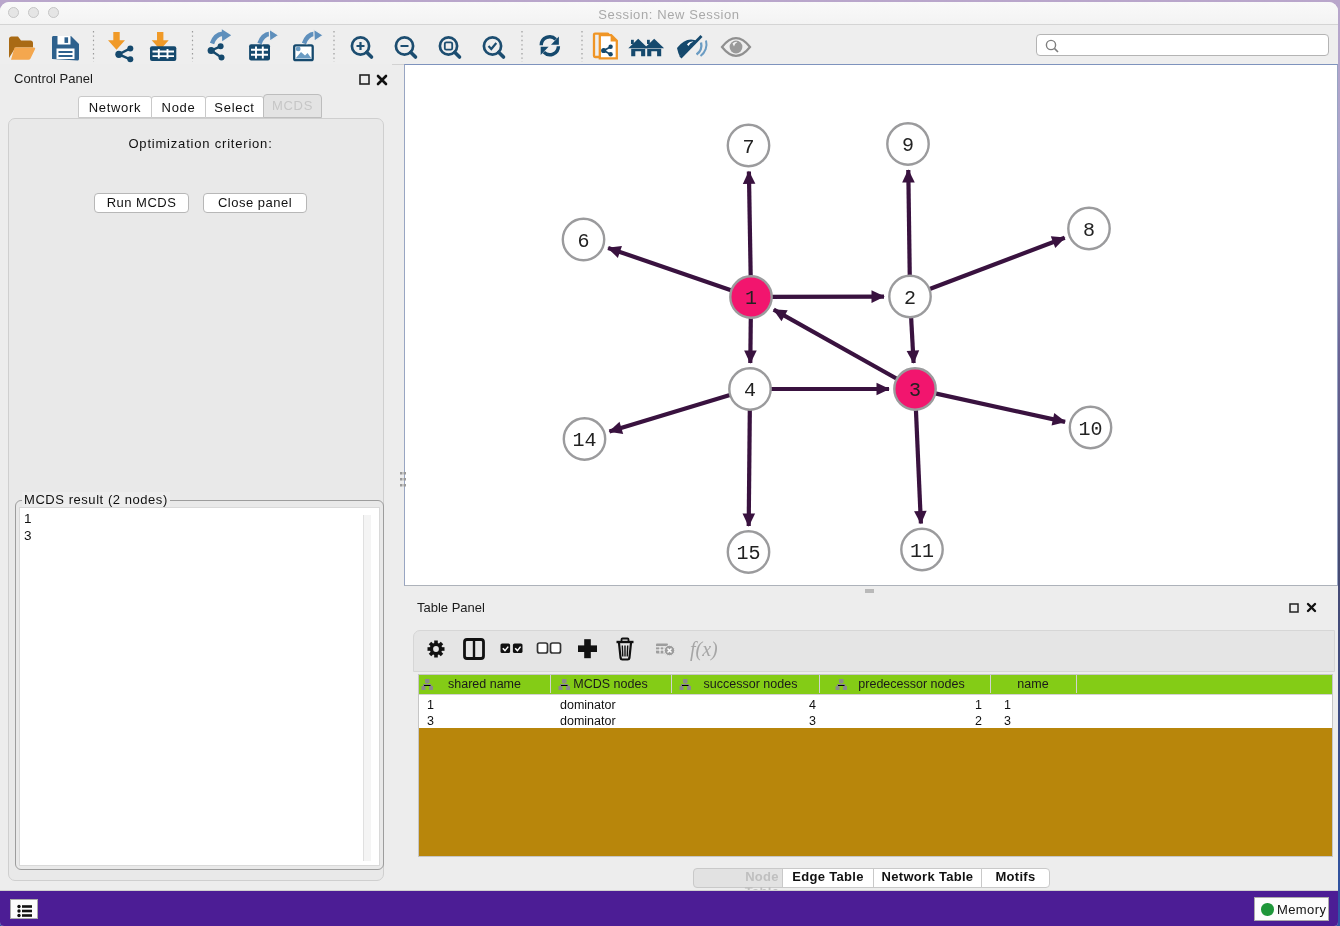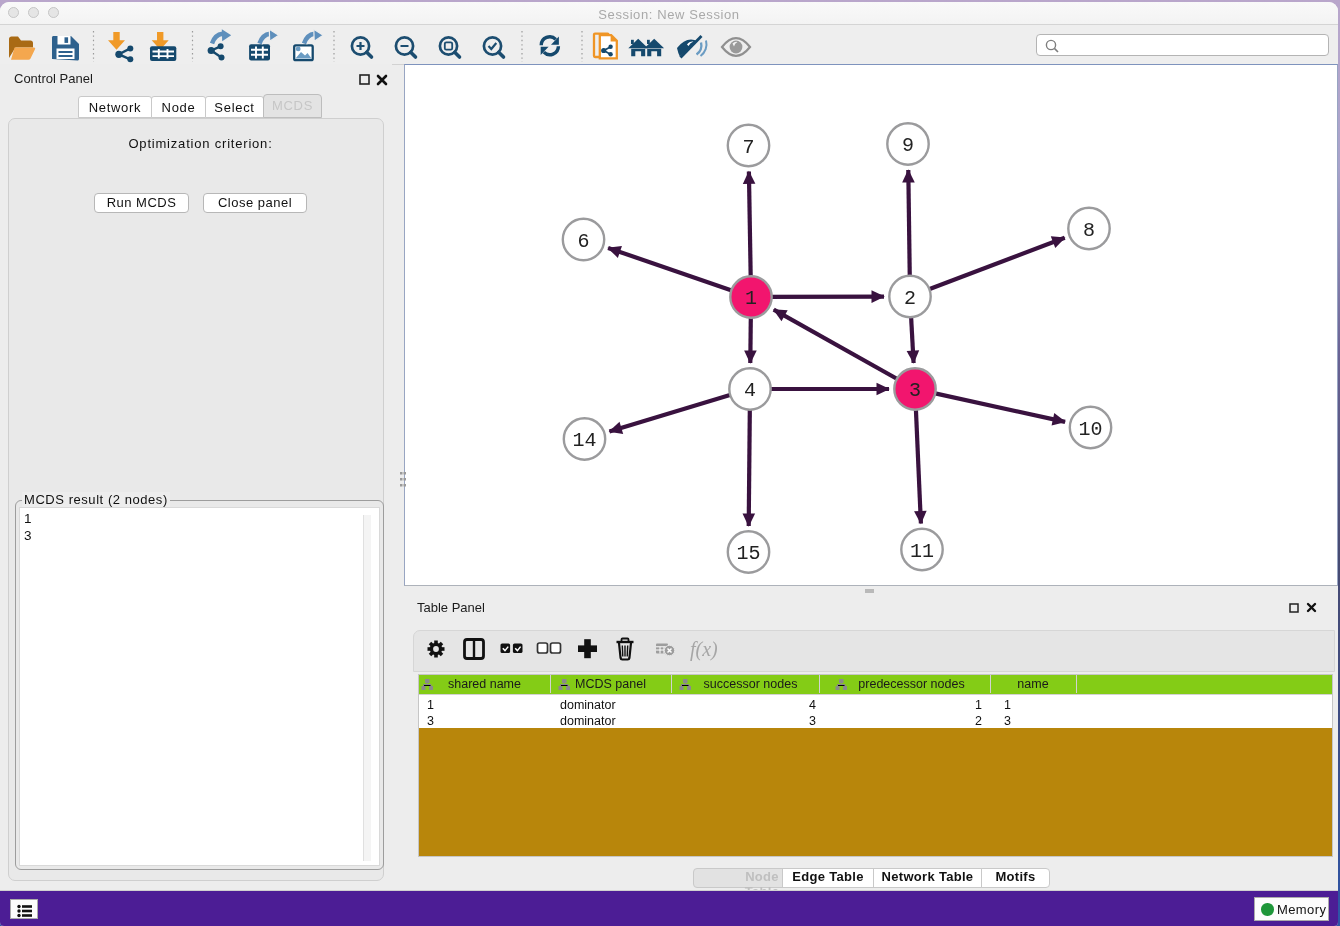--- a/index.html
+++ b/index.html
@@ -347,21 +347,21 @@
         </g>
         <circle cx="256.5" cy="20.5" r="5.2" fill="#9d9d9d" stroke="#e5e5e5" stroke-width="1"></circle>
         <path d="M254.5 18.5 l4 4 M258.5 18.5 l-4 4" stroke="#fff" stroke-width="1.5"></path>
       </g>
 
       <text x="277" y="25.5" font-family="Liberation Serif, serif" font-style="italic" font-size="20" fill="#a6a6a6">f(x)</text>
     </svg>
     <div id="ttable">
       <div id="thead">
         <div class="hcell" style="left:0;width:131px;">shared name</div>
-        <div class="hcell" style="left:131px;width:121px;">MCDS panel</div>
+        <div class="hcell" style="left:131px;width:121px;">MCDS nodes</div>
         <div class="hcell" style="left:252px;width:148px;text-indent:11px;">successor nodes</div>
         <div class="hcell" style="left:400px;width:171px;text-indent:14px;">predecessor nodes</div>
         <div class="hcell" style="left:571px;width:86px;">name</div>
         <svg width="680" height="19" style="position:absolute;left:0;top:0;">
           <g fill="#8a8a8a">
             <rect x="6" y="4" width="4.5" height="4"></rect>
               <rect x="2.5" y="11" width="4" height="4"></rect>
               <rect x="10" y="11" width="4" height="4"></rect>
             <rect x="143" y="4" width="4.5" height="4"></rect>
               <rect x="139.5" y="11" width="4" height="4"></rect>

